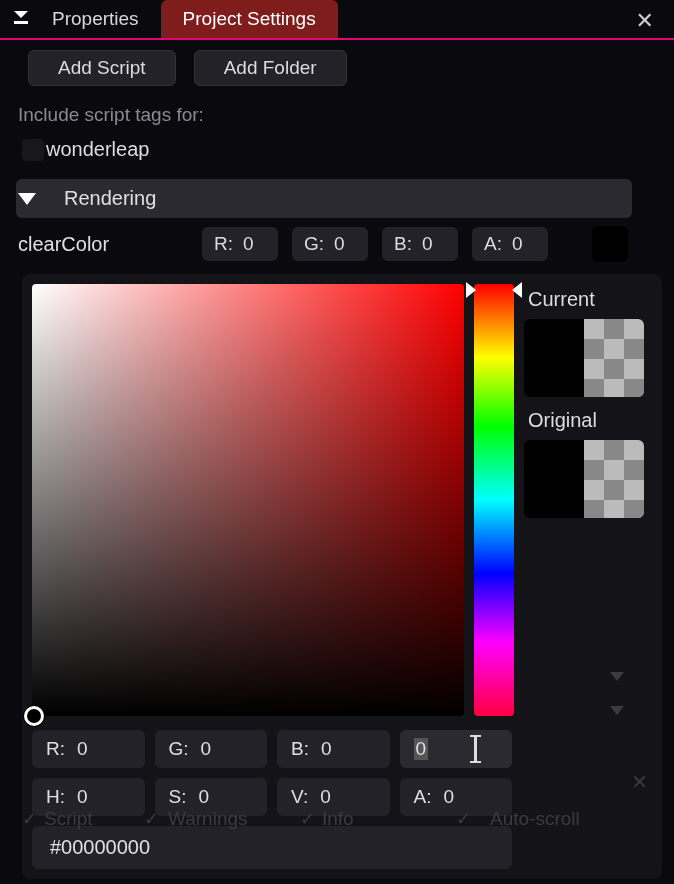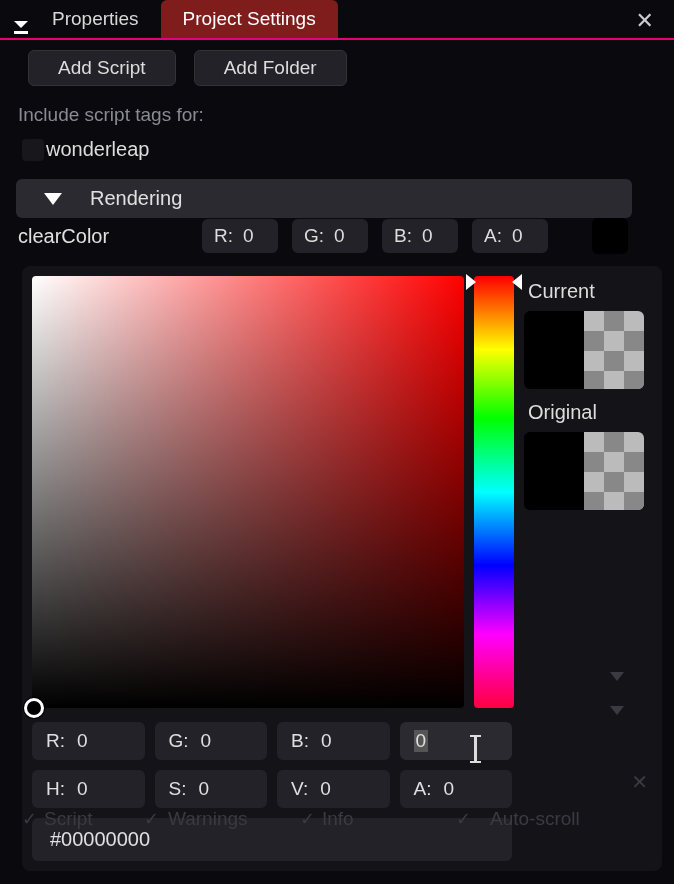--- a/index.html
+++ b/index.html
@@ -7,21 +7,21 @@
     width: 674px;
     height: 884px;
     background: #0a0a0e;
     font-family: sans-serif;
     color: #e0e0e0;
     overflow: hidden;
     position: relative;
   }
   .tab-bar {
     display: flex;
-    align-items: flex-end;
+    align-items: center;
     height: 40px;
     border-bottom: 2px solid #e6007a;
     position: relative;
   }
   .tab-bar .collapse-icon {
     width: 30px;
     padding-left: 14px;
     color: #fff;
     font-size: 14px;
   }
@@ -80,23 +80,23 @@
     background: #18181c;
     border-radius: 4px;
   }
   .chk-label { font-size: 20px; color: #ddd; }
   .section-header {
     background: #2a2a30;
     border-radius: 6px;
     display: flex;
     align-items: center;
     gap: 28px;
-    padding: 8px 28px;
+    padding: 8px 2px;
     font-size: 20px;
-    margin-bottom: 0;
+    margin-bottom: 8px;
   }
   .tri-down {
     width: 0; height: 0;
     border-left: 9px solid transparent;
     border-right: 9px solid transparent;
     border-top: 12px solid #fff;
   }
   .row-rgba {
     display: flex;
     align-items: center;

